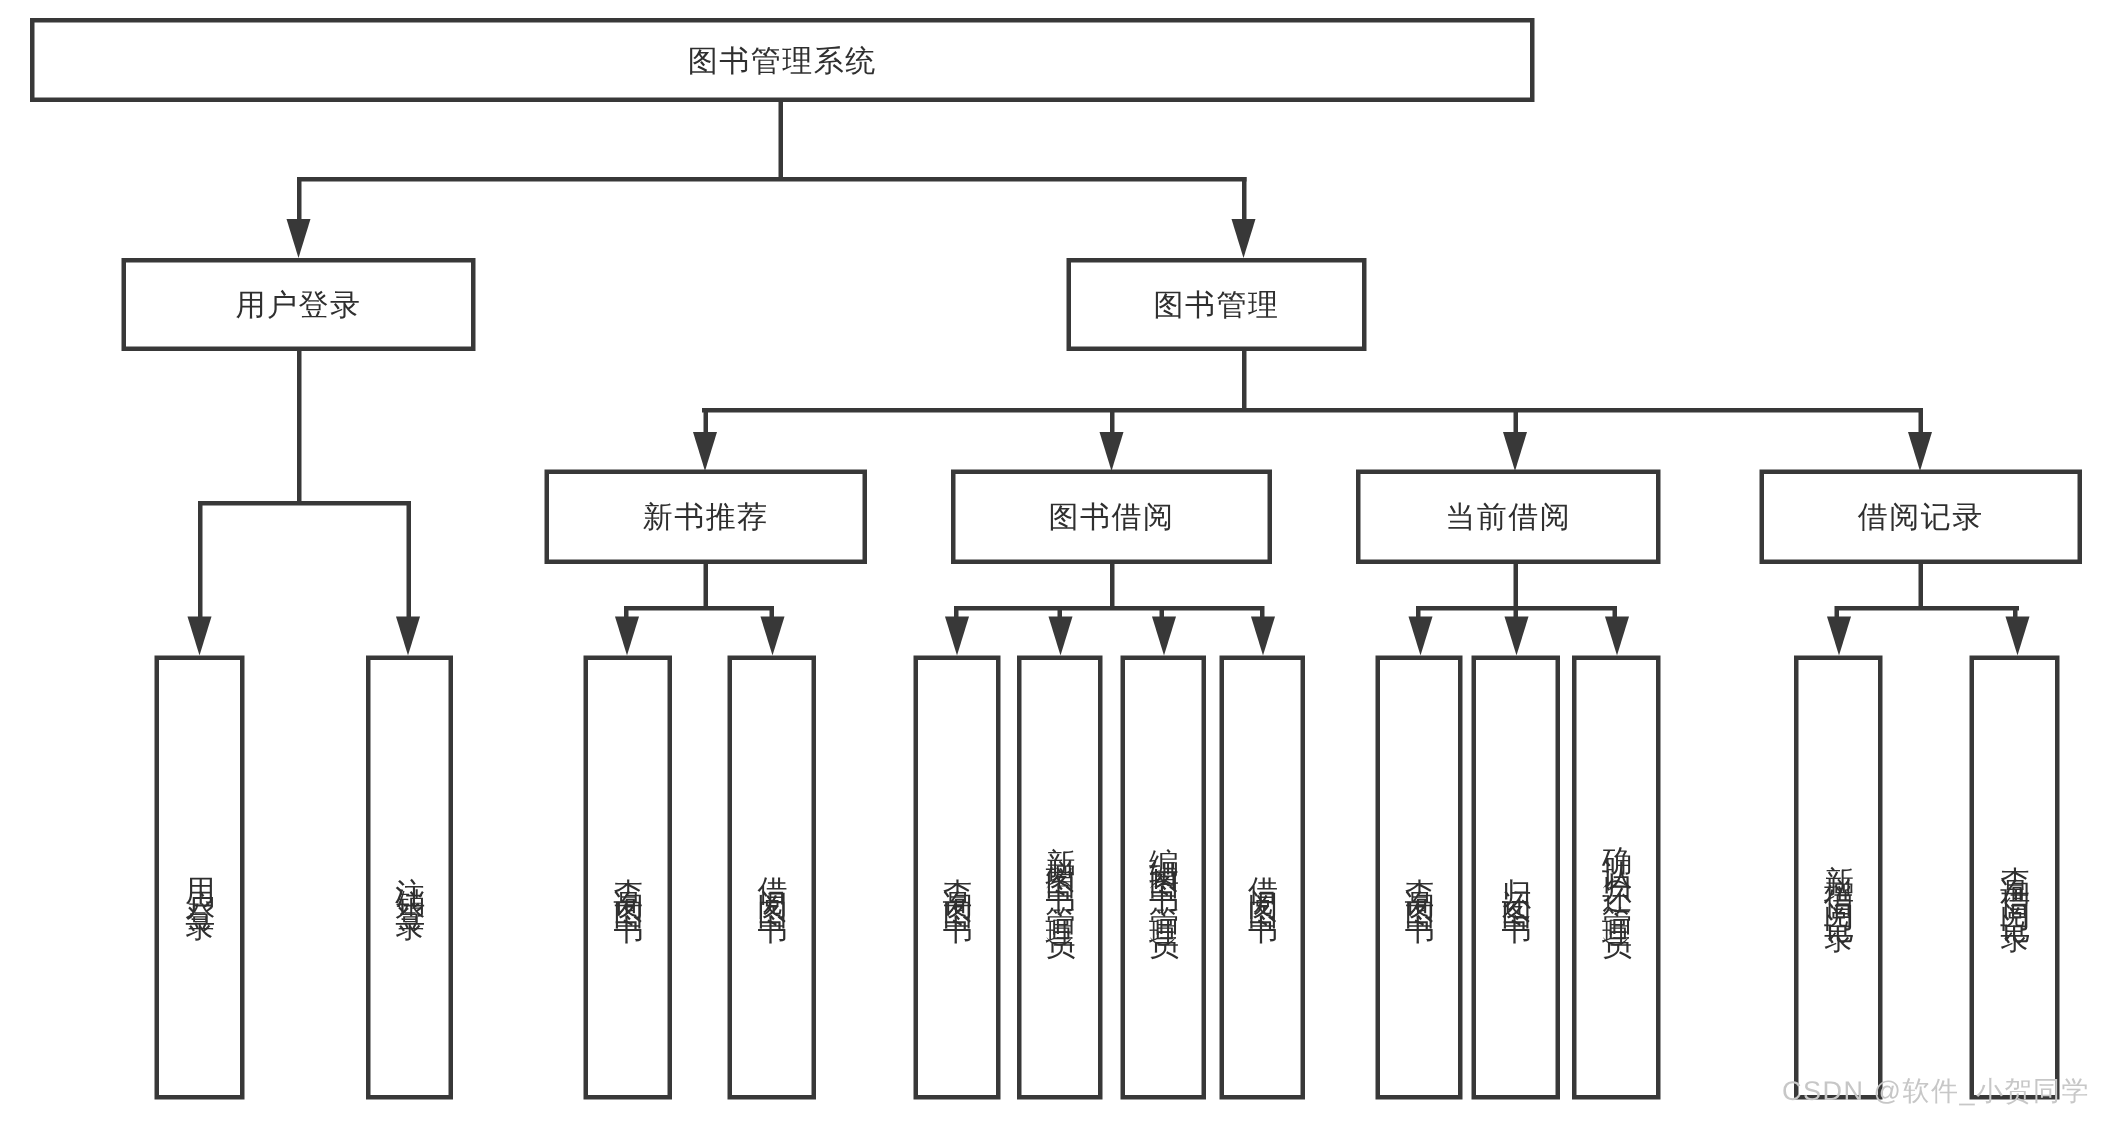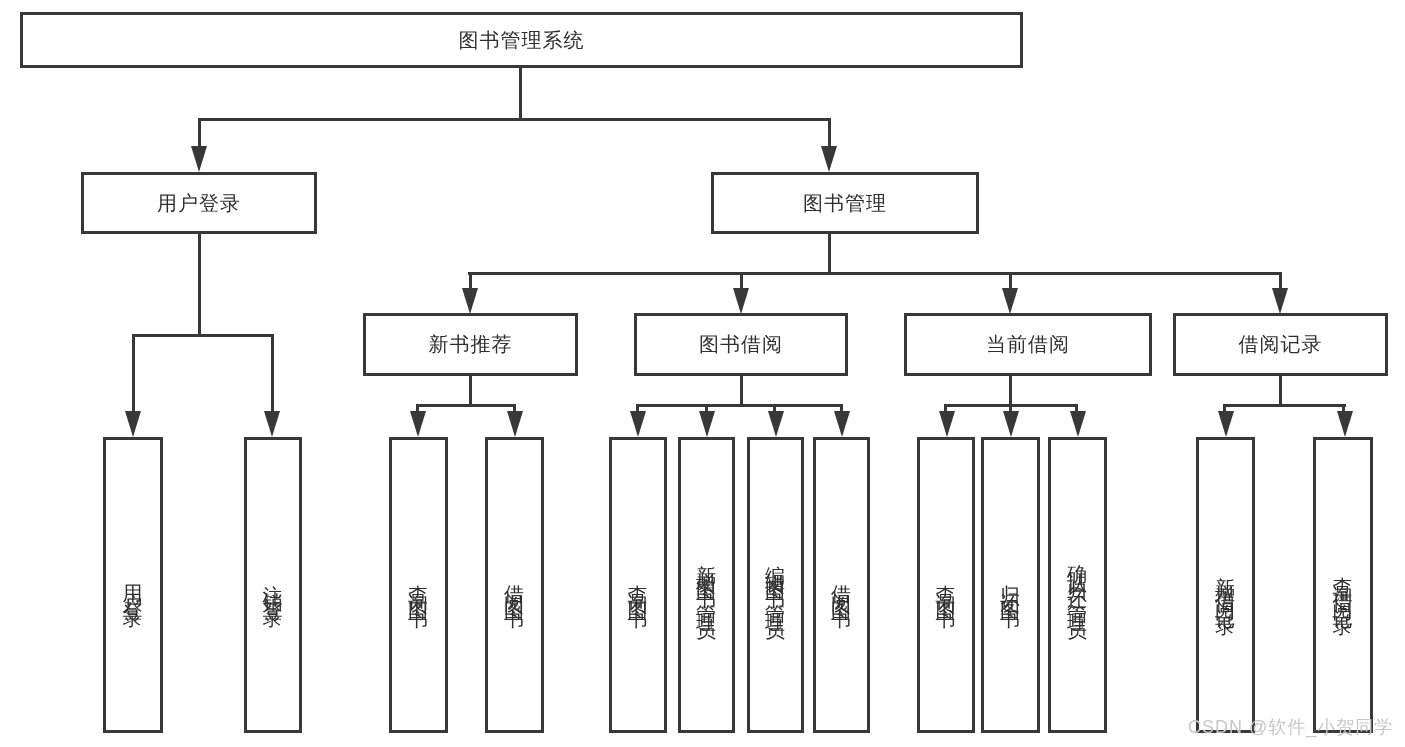--- a/index.html
+++ b/index.html
@@ -38,31 +38,31 @@
 
 <div class="canvas">
 
   <div class="box" style="left:20px;top:12px;width:1003px;height:56px">
     <span>图书管理系统</span>
   </div>
 
   <div class="box" style="left:81px;top:172px;width:236px;height:62px">
     <span>用户登录</span>
   </div>
-  <div class="box" style="left:711px;top:172px;width:268px;height:62px">
+  <div class="box" style="left:711px;top:172px;width:200px;height:62px">
     <span>图书管理</span>
   </div>
 
   <div class="box" style="left:634px;top:313px;width:214px;height:63px">
     <span>图书借阅</span>
   </div>
   <div class="box" style="left:363px;top:313px;width:215px;height:63px">
     <span>新书推荐</span>
   </div>
-  <div class="box" style="left:904px;top:313px;width:248px;height:63px">
+  <div class="box" style="left:904px;top:313px;width:203px;height:63px">
     <span>当前借阅</span>
   </div>
   <div class="box" style="left:1173px;top:313px;width:215px;height:63px">
     <span>借阅记录</span>
   </div>
 
   <div class="box leaf" style="left:103px;top:437px;width:60px;height:296px">
     <span>用户登录</span>
   </div>
   <div class="box leaf" style="left:244px;top:437px;width:58px;height:296px">

